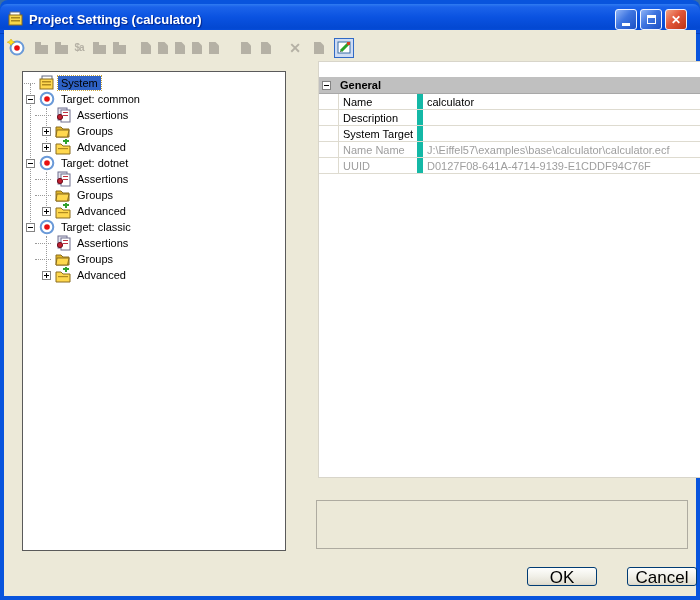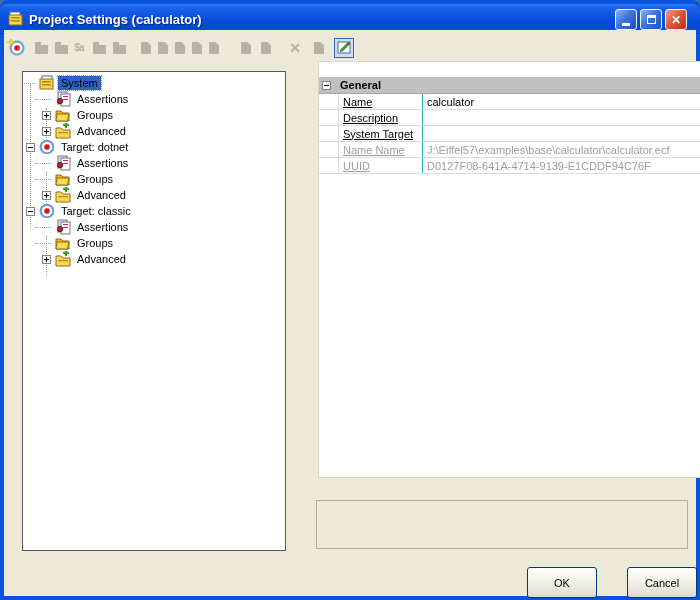--- a/index.html
+++ b/index.html
@@ -55,30 +55,30 @@
   .guide { position:absolute; border-left:1px dotted #9a9a9a; width:0; }
 
   
   .prop-panel { position:absolute; left:314px; top:31px; width:428px; height:417px; background:#fff;
     border:1px solid #d8d5ca; padding-top:15px; overflow:hidden; }
   .prow { display:flex; align-items:center; height:16px; border-bottom:1px solid #dedbd0; font-size:11px; color:#000; }
   .prow.header { height:17px; background:#c0c0c0; border-bottom:1px solid #a8a8a8; }
   .phead { font-weight:bold; margin-left:9px; font-size:11px; }
   .prow.header .expander { margin-left:3px; }
   .pgutter { flex:0 0 20px; height:100%; border-right:1px solid #dedbd0; }
-  .plabel { flex:0 0 84px; height:100%; display:flex; align-items:center; padding-left:4px; border-right:1px solid #14b8a6;text-decoration:underline; }
+  .plabel { flex:0 0 84px; height:100%; display:flex; align-items:center; padding-left:4px; border-right:6px solid #14b8a6; }
   .pvalue { flex:1; padding-left:4px; overflow:hidden; white-space:nowrap; }
   .prow.disabled .plabel, .prow.disabled .pvalue { color:#9e9e9e; }
 
   
   .help-box { position:absolute; left:312px; top:470px; width:372px; height:49px; background:#ece9d8;
     border:1px solid #aeaba0; }
-  .btn { position:absolute; top:537px; width:70px; height:31px; border:1px solid #003c74; border-radius:3px;
+  .btn { position:absolute; top:537px; width:70px; height:19px; border:1px solid #003c74; border-radius:3px;
     background:linear-gradient(180deg,#fefefc 0%,#f2f1ea 45%,#e3e0d3 90%,#d8d4c6 100%);
-    font-size:11px; color:#000; font-family:"Liberation Sans", sans-serif; }
+    font-size:17px; color:#000; font-family:"Liberation Sans", sans-serif; }
   .btn.ok { left:523px; }
   .btn.cancel { left:579px;margin-left:44px; }
 </style>
 </head>
 <body>
 
 <div class="win">
 
   <div class="titlebar">
     <span class="app-icon">
@@ -179,20 +179,32 @@
           <svg width="16" height="16" viewBox="0 0 16 16">
             <rect x="3" y="1" width="10" height="11" fill="#ffffff" stroke="#606880"></rect>
             <rect x="1" y="4" width="13" height="10" fill="#ffd84e" stroke="#8a6d1f"></rect>
             <rect x="3" y="6" width="9" height="1.5" fill="#b08a20"></rect>
             <rect x="3" y="9" width="9" height="1.5" fill="#b08a20"></rect>
           </svg>
         </span>
         <span class="tlabel">System</span>
       </div>
 
+      <div class="trow lvl0 exp-minus">
+        <span class="expslot">
+            <span class="expander"></span>
+          </span>
+        <span class="ticon">
+          <svg width="16" height="16" viewBox="0 0 16 16">
+            <circle cx="8" cy="8" r="6.3" fill="#ffffff" stroke="#6a9ad8" stroke-width="2"></circle>
+            <circle cx="8" cy="8" r="2.8" fill="#e81010"></circle>
+          </svg>
+        </span>
+        <span class="tlabel">Target: common</span>
+      </div>
 
       <div class="trow lvl1 exp-none">
         <span class="expslot"></span>
         <span class="ticon">
           <svg width="16" height="16" viewBox="0 0 16 16">
             <rect x="3" y="1" width="9" height="12" fill="#e4e4ee" stroke="#707090"></rect>
             <rect x="6" y="3" width="9" height="12" fill="#ffffff" stroke="#707090"></rect>
             <rect x="8" y="5" width="5" height="1" fill="#c03040"></rect>
             <rect x="8" y="8" width="5" height="1" fill="#c03040"></rect>
             <circle cx="5" cy="10" r="2.6" fill="#c02030" stroke="#701020"></circle>

